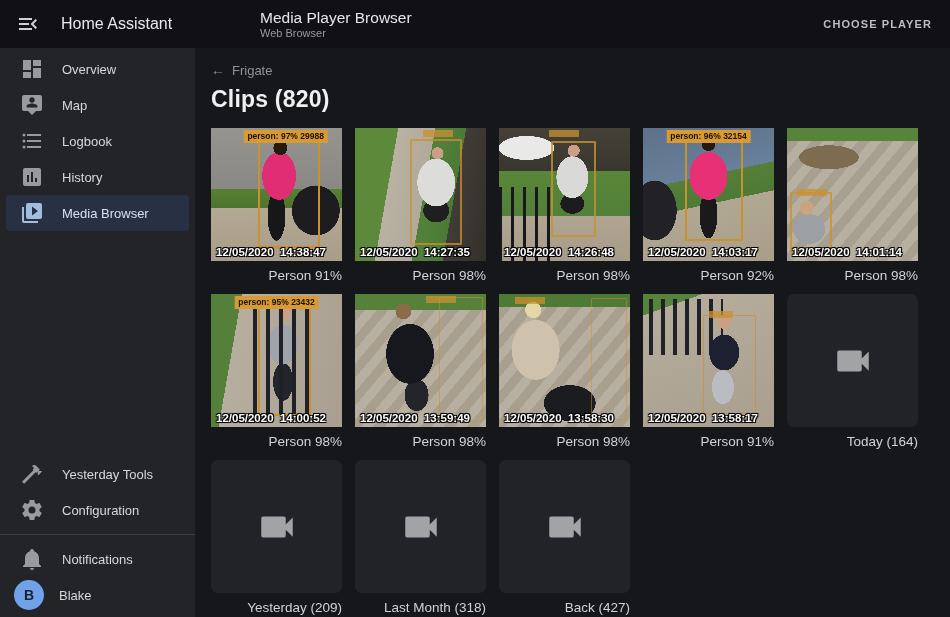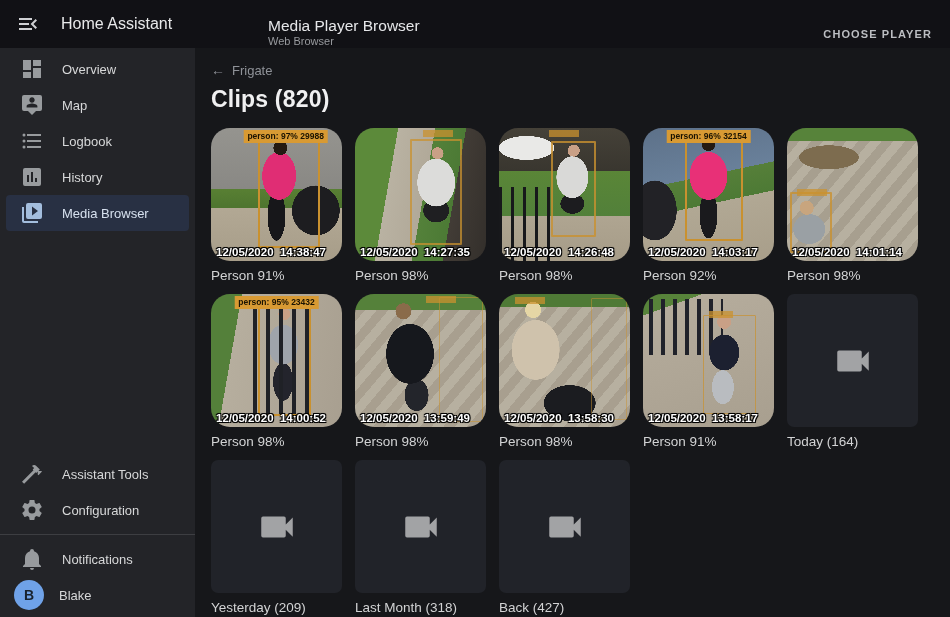--- a/index.html
+++ b/index.html
@@ -6,27 +6,27 @@
   html, body {
     width: 950px; height: 617px; overflow: hidden;
     background: #16171a;
     font-family: "Liberation Sans", "DejaVu Sans", sans-serif;
     position: relative;
   }
 
   
   .topbar {
     position: absolute; top: 0; left: 0; right: 0; height: 48px;
-    background: #111115; display: flex; align-items: center; z-index: 5; gap: 8px;
+    background: #111115; display: flex; align-items: center; z-index: 5;
   }
   .topbar-left { width: 195px; flex: 0 0 195px; display: flex; align-items: center; padding-left: 16px; }
   .menu-btn { width: 24px; height: 24px; color: #cfd0d3; cursor: pointer; background: none; border: none; padding: 0; }
   .menu-btn svg { width: 24px; height: 24px; fill: currentColor; }
   .app-name { margin-left: 21px; font-size: 16px; color: #e8e9ea; }
-  .topbar-main { flex: 1; display: flex; align-items: flex-end; height: 100%; }
+  .topbar-main { flex: 1; display: flex; align-items: center; height: 100%; }
   .title-block { margin-left: 65px; display: flex; flex-direction: column; justify-content: center; }
   .page-title { font-size: 15.5px; color: #e6e7e9; line-height: 18px; }
   .page-subtitle { font-size: 11px; color: #989a9e; line-height: 13px; }
   .choose-player {
     margin-left: auto; margin-right: 8px; padding: 8px 10px;
     font-size: 11px; font-weight: 600; letter-spacing: 1.1px; color: #bcbec2;
     background: none; border: none; cursor: pointer; text-transform: uppercase;
   }
 
   
@@ -62,24 +62,24 @@
   .crumb .arrow { margin-right: 7px; font-size: 14px; }
   .content h1 { font-size: 23px; font-weight: 700; color: #f0f0f1; margin-top: 8px; letter-spacing: 0.2px; }
 
   .grid {
     margin-top: 15px; display: grid;
     grid-template-columns: repeat(5, 131px);
     column-gap: 13px; row-gap: 11px;
   }
   .card { width: 131px; cursor: pointer; }
   .thumb {
-    position: relative; width: 131px; height: 133px; border-radius: 19px;
+    position: relative; width: 131px; height: 133px; border-radius: 0;
     overflow: hidden; background-color: #6f6f6c; background-repeat: no-repeat;
   }
-  .card-label { margin-top: 7px; font-size: 13.5px; line-height: 15px; color: #d2d3d4; white-space: nowrap; }
+  .card-label { margin-top: 7px; font-size: 13.5px; line-height: 15px; color: #d2d3d4; white-space: nowrap; text-align: right; }
 
   .ts {
     position: absolute; left: 5px; right: 0; bottom: 3px;
     font-size: 11.5px; font-weight: 700; color: #fff; white-space: pre;
     text-shadow: -1px -1px 0 #000, 1px -1px 0 #000, -1px 1px 0 #000, 1px 1px 0 #000, 0 0 2px #000;
   }
   .bbox { position: absolute; border: 2px solid #c9912f; border-radius: 1px; }
   .chip {
     position: absolute; top: 2px; left: 50%; transform: translateX(-50%);
     background: #d89a33; color: #1a1302; font-size: 8.5px; font-weight: 700;
@@ -245,21 +245,21 @@
     <span class="nav-label">Media Browser</span>
   </div>
 
   <div class="side-bottom">
     <div class="nav-item">
       <span class="nav-icon">
         <svg viewBox="0 0 24 24">
             <path d="M2,19.63L13.43,8.2L12.72,7.5L14.14,6.07L12,3.89C13.2,2.7 15.09,2.7 16.27,3.89L19.87,7.5L18.45,8.91H21.29L22,9.62L18.45,13.21L17.74,12.5V9.62L16.27,11.04L15.56,10.33L4.13,21.76L2,19.63Z"></path>
           </svg>
       </span>
-      <span class="nav-label">Assistant Tools</span>
+      <span class="nav-label">Yesterday Tools</span>
     </div>
     <div class="nav-item">
       <span class="nav-icon">
         <svg viewBox="0 0 24 24">
             <path d="M12,15.5A3.5,3.5 0 0,1 8.5,12A3.5,3.5 0 0,1 12,8.5A3.5,3.5 0 0,1 15.5,12A3.5,3.5 0 0,1 12,15.5M19.43,12.97C19.47,12.65 19.5,12.33 19.5,12C19.5,11.67 19.47,11.34 19.43,11L21.54,9.37C21.73,9.22 21.78,8.95 21.66,8.73L19.66,5.27C19.54,5.05 19.27,4.96 19.05,5.05L16.56,6.05C16.04,5.66 15.5,5.32 14.87,5.07L14.5,2.42C14.46,2.18 14.25,2 14,2H10C9.75,2 9.54,2.18 9.5,2.42L9.13,5.07C8.5,5.32 7.96,5.66 7.44,6.05L4.95,5.05C4.73,4.96 4.46,5.05 4.34,5.27L2.34,8.73C2.21,8.95 2.27,9.22 2.46,9.37L4.57,11C4.53,11.34 4.5,11.67 4.5,12C4.5,12.33 4.53,12.65 4.57,12.97L2.46,14.63C2.27,14.78 2.21,15.05 2.34,15.27L4.34,18.73C4.46,18.95 4.73,19.03 4.95,18.95L7.44,17.94C7.96,18.34 8.5,18.68 9.13,18.93L9.5,21.58C9.54,21.82 9.75,22 10,22H14C14.25,22 14.46,21.82 14.5,21.58L14.87,18.93C15.5,18.67 16.04,18.34 16.56,17.94L19.05,18.95C19.27,19.03 19.54,18.95 19.66,18.73L21.66,15.27C21.78,15.05 21.73,14.78 21.54,14.63L19.43,12.97Z"></path>
           </svg>
       </span>
       <span class="nav-label">Configuration</span>
     </div>
     <div class="side-divider"></div>

